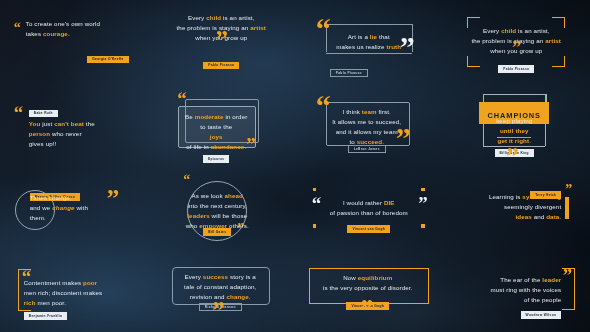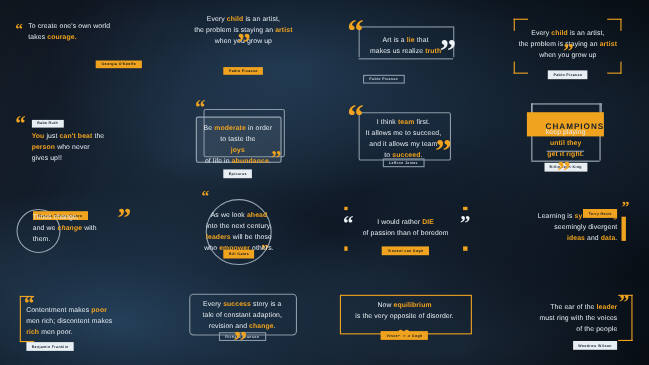--- a/index.html
+++ b/index.html
@@ -155,21 +155,21 @@
         </div>
         <div class="abs" style="left:18px;width:78px;top:41px;text-align:center;"><span class="badge outl" style="">LeBron James</span></div>
       </div>
     </div>
     <div class="cell">
       <div class="card" style="width:110px;height:70px;position:relative;">
         <div class="abs" style="left:22px;top:4px;width:62px;height:9px;border-left:.7px solid #a7b2bd;border-top:.7px solid #a7b2bd;border-right:.7px solid #a7b2bd;"></div>
         <div class="abs" style="left:22px;top:4px;width:0;height:52px;border-left:.7px solid #a7b2bd;"></div>
         <div class="abs" style="left:84px;top:4px;width:0;height:52px;border-left:.7px solid #a7b2bd;"></div>
         <div class="abs" style="left:22px;top:56px;width:62px;height:0;border-top:.7px solid #a7b2bd;"></div>
-        <div class="abs" style="left:18px;top:12px;width:70px;background:#f0a31e;text-align:right;padding:2.4px 0;"><span style="color:#14202e;font-size:7.4px;font-weight:bold;letter-spacing:.9px;">CHAMPIONS</span></div>
+        <div class="abs" style="left:18px;top:12px;width:70px;background:#f0a31e;text-align:center;padding:2.4px 0;"><span style="color:#14202e;font-size:7.4px;font-weight:bold;letter-spacing:.9px;">CHAMPIONS</span></div>
         <div class="abs" style="left:22px;top:26px;width:62px;">
           <div class="q ctr"><span>keep playing</span><br><b>until they</b><br><b>get it right</b><span>.</span></div>
         </div>
         <div class="abs" style="left:36px;top:47px;width:34px;height:0;border-top:.6px solid #98a5b2;"></div>
         <div class="abs" style="left:22px;width:62px;top:50px;text-align:center;"><span class="badge lite" style="">Billie Jean King</span></div>
         <span class="qm lg" style="position:absolute;left:45px;top:58px;">”</span>
       </div>
     </div>
     <div class="cell">
       <div class="card" style="width:122px;height:52px;position:relative;">

